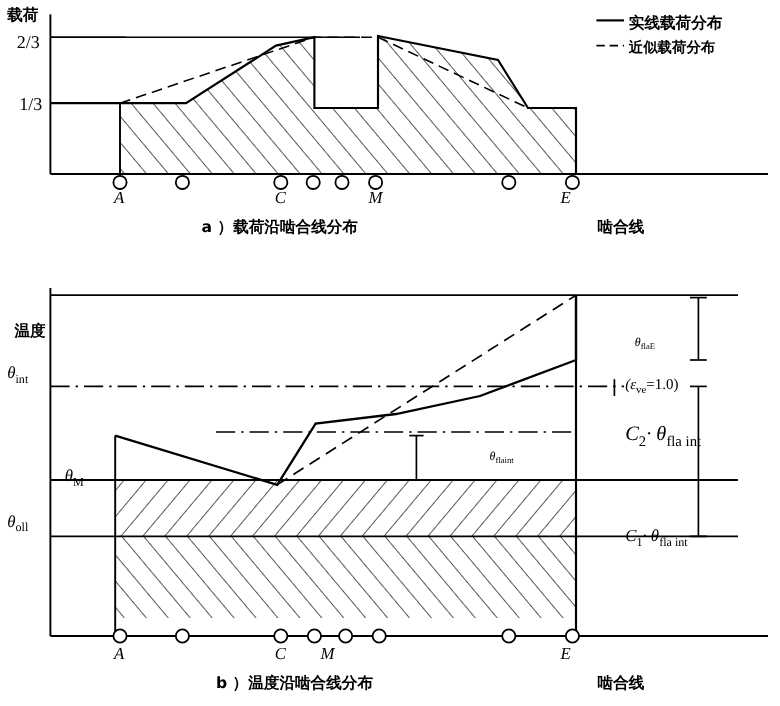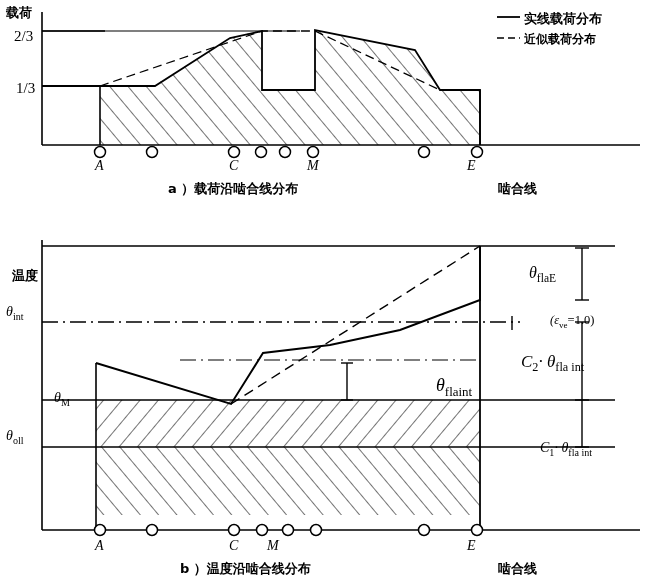--- a/index.html
+++ b/index.html
@@ -22,25 +22,25 @@
   #lbl-nihe1{left:498px;top:180px;font-size:13px;}
   
   #lbl-wendu{left:12px;top:228px;font-size:13px;margin-top:39px;}
   #lbl-thint{left:6px;top:304px;font-size:14px;}
   #lbl-thM{left:10px;top:390px;font-size:14px;margin-left:44px;}
   #lbl-tholl{left:6px;top:428px;font-size:14px;}
   #lbl-A2{left:95px;top:538px;font-size:14px;font-style:italic;}
   #lbl-C2{left:229px;top:538px;font-size:14px;font-style:italic;}
   #lbl-M2{left:267px;top:538px;font-size:14px;font-style:italic;}
   #lbl-E2{left:467px;top:538px;font-size:14px;font-style:italic;}
-  #lbl-thflaE{left:529px;top:264px;font-size:16px;}
-  #lbl-eps{left:550px;top:313px;font-size:12.5px;}
+  #lbl-thflaE{left:529px;top:280px;font-size:10px;}
+  #lbl-eps{left:521px;top:313px;font-size:12.5px;}
   #lbl-c2{left:521px;top:352px;font-size:17px;}
-  #lbl-c1{left:521px;top:440px;font-size:14px;margin-left:19px;}
-  #lbl-thflaint{left:408px;top:375px;font-size:18px;margin-left:28px;}
+  #lbl-c1{left:521px;top:440px;font-size:14px;}
+  #lbl-thflaint{left:408px;top:375px;font-size:10px;}
   #cap-b{left:168px;top:560px;font-size:13px;margin-left:12px;}
   #lbl-nihe2{left:498px;top:560px;font-size:13px;}
   i.v{font-style:italic;}
   sub{font-size:72%;}
 </style>
 </head>
 <body>
 
 <div class="fig">
 <svg width="650" height="588" viewBox="0 0 650 588">

